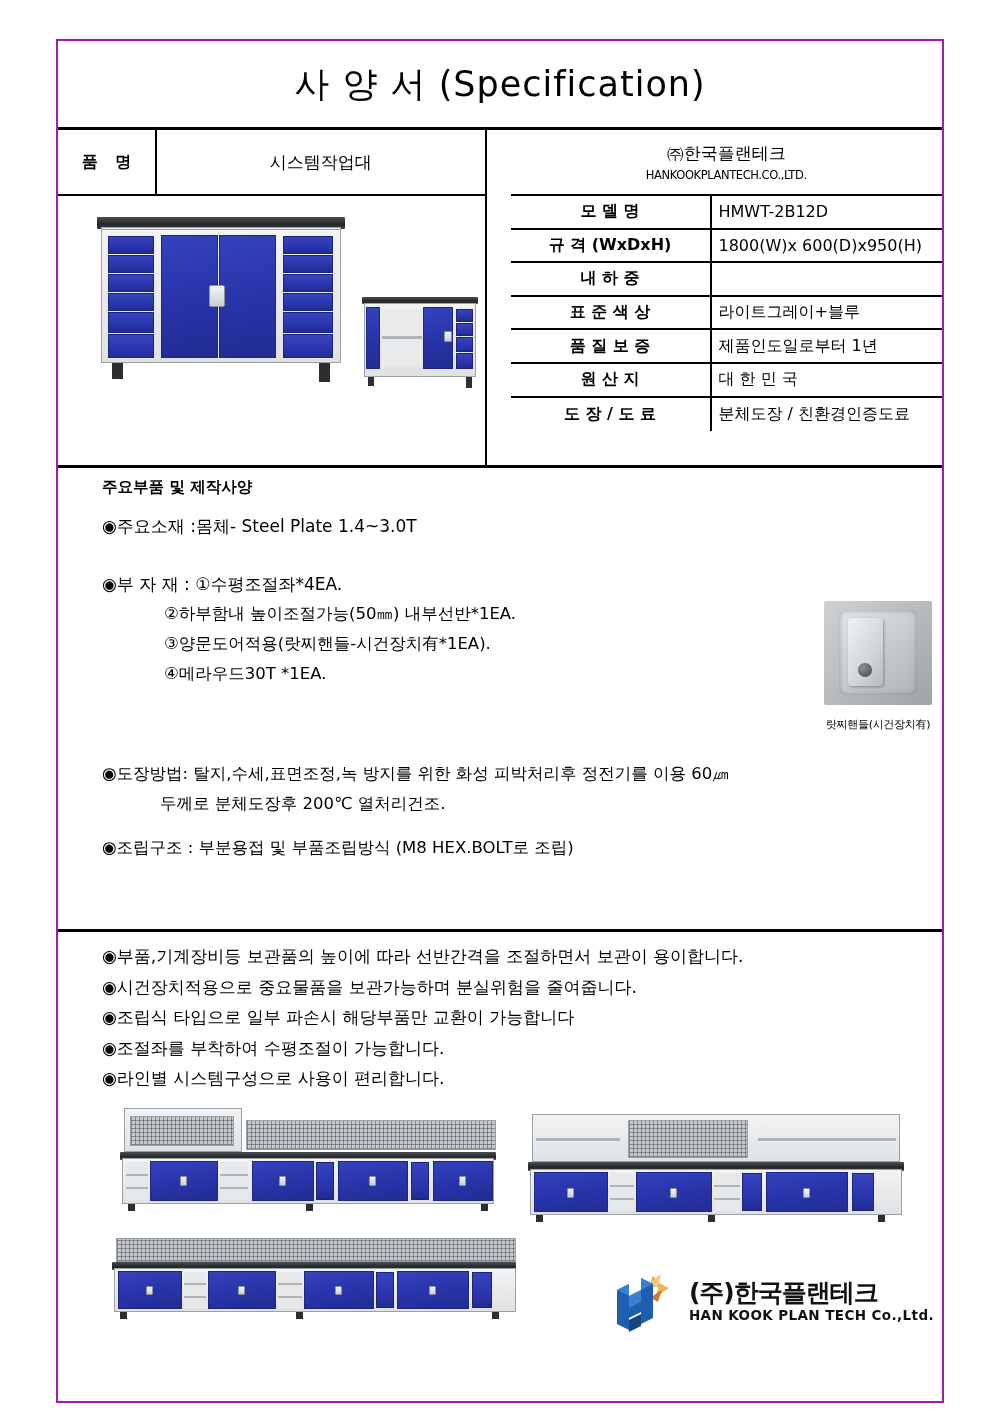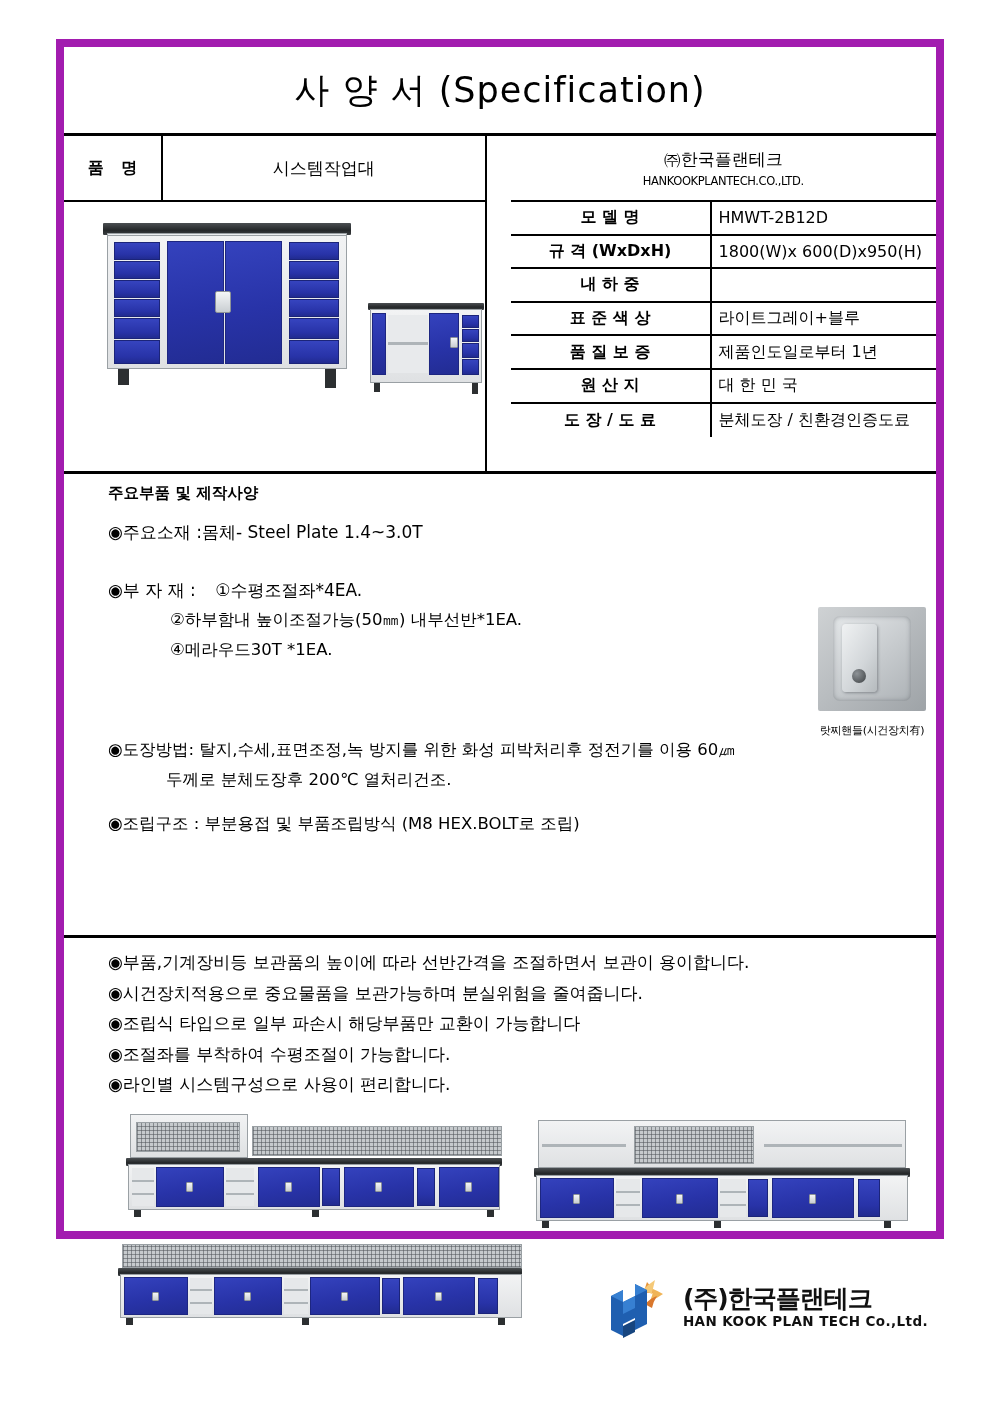--- a/index.html
+++ b/index.html
@@ -12,22 +12,22 @@
     font-family: "DejaVu Sans", "Liberation Sans", sans-serif;
     color: #000;
     position: relative;
     overflow: hidden;
   }
 
   
   #doc {
     position: absolute;
     left: 56px; top: 39px;
-    width: 888px; height: 1200px;
-    border: 8px solid #a21caf;
+    width: 888px; height: 1364px;
+    border: 2px solid #a21caf;
     background: #fff;
   }
 
   
   .title-bar {
     height: 89px;
     border-bottom: 3px solid #000;
     display: flex; align-items: center; justify-content: center;
   }
   .title-text {
@@ -334,23 +334,24 @@
 
   <div class="parts-block">
     <div class="block-head">주요부품 및 제작사양</div>
 
     <div class="bullet-line">◉주요소재 :몸체- Steel Plate 1.4~3.0T</div>
 
     <div class="gap-row"></div>
 
     <div class="bullet-line">
       <span>◉부  자  재  :</span>
-      <span style="margin-left:14px;">①수평조절좌*4EA.</span>
+      <span style="">①수평조절좌*4EA.</span>
     </div>
     <div class="sub-line">②하부함내 높이조절가능(50㎜) 내부선반*1EA.</div>
+    <div class="sub-line">③양문도어적용(랏찌핸들-시건장치有*1EA).</div>
     <div class="sub-line">④메라우드30T *1EA.</div>
 
     <div style="height:70px;"></div>
 
     <div class="paint-line">◉도장방법: 탈지,수세,표면조정,녹 방지를 위한 화성 피박처리후 정전기를 이용 60㎛</div>
     <div class="paint-line2">두께로 분체도장후 200℃ 열처리건조.</div>
     <div style="height:14px;"></div>
     <div class="paint-line">◉조립구조 : 부분용접 및 부품조립방식 (M8 HEX.BOLT로 조립)</div>
 
     <div class="handle-photo">

